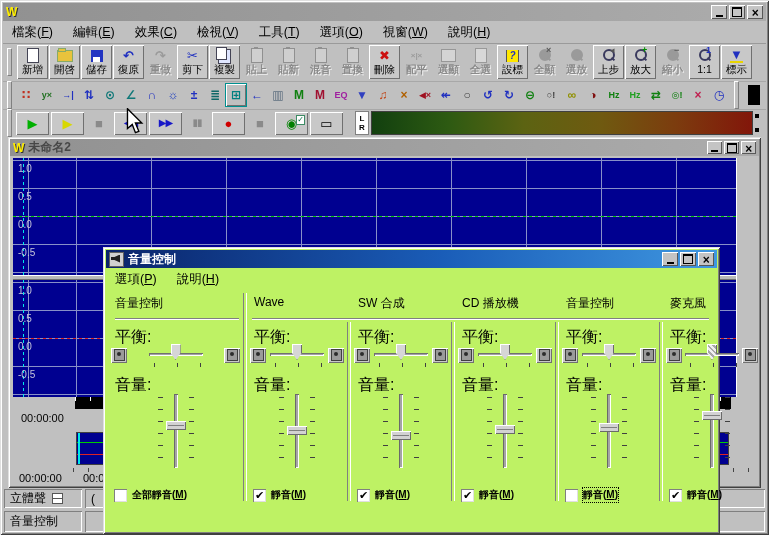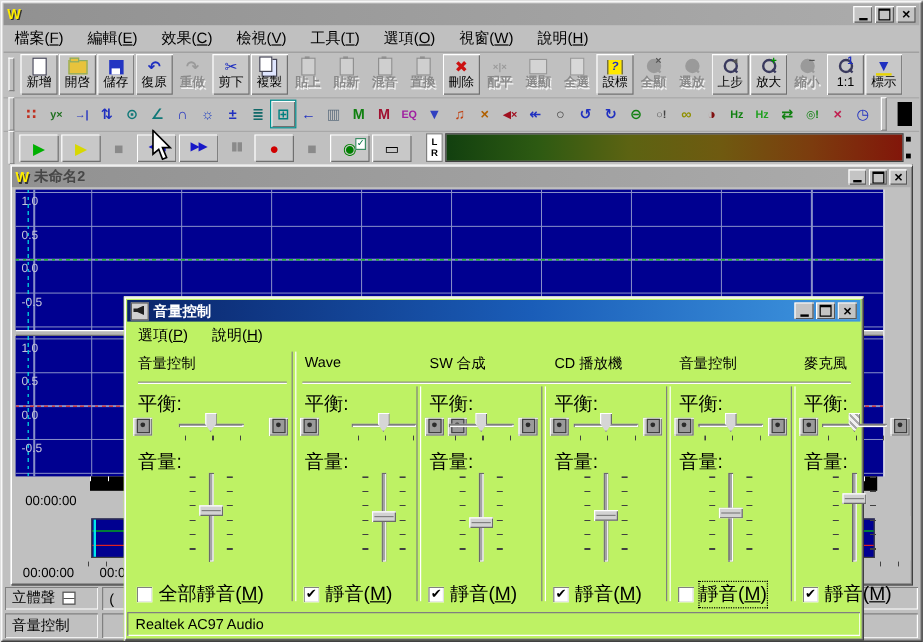--- a/index.html
+++ b/index.html
@@ -134,21 +134,21 @@
   .balticks{position:absolute;left:7px;top:21px;width:47px;height:4px;background:repeating-linear-gradient(90deg,#404040 0 1px,transparent 1px 23px);}
   .volslider{position:absolute;top:103px;height:84px;left:50%;margin-left:-24px;width:48px;}
   .ticks{position:absolute;top:6px;bottom:6px;width:5px;background:repeating-linear-gradient(180deg,#404040 0 1px,transparent 1px 12px);}
   .tl{left:6px;} .trk{right:6px;}
   .voltrack{position:absolute;left:50%;margin-left:-2px;top:3px;height:74px;width:4px;background:#a4a4a4;box-shadow:inset 1px 1px 0 #6a6a6a,inset -1px -1px 0 #fff;}
   .volthumb{position:absolute;left:50%;margin-left:-10px;width:20px;height:9px;background:#d2d2d2;box-shadow:inset 1px 1px 0 #fff,inset -1px -1px 0 #6a6a6a;}
   .volthumb::after{content:"";position:absolute;left:2px;right:2px;top:4px;height:1px;background:#808080;}
   .muterow{position:absolute;left:8px;top:199px;height:16px;display:flex;align-items:center;gap:5px;}
   .cb{width:13px;height:13px;background:#fff;box-shadow:inset 1px 1px 0 #808080,inset -1px -1px 0 #e0e0e0;
       font-size:11px;font-weight:bold;line-height:13px;text-align:center;color:#000;flex:none;}
-  .cblabel{font-size:16px;color:#000;white-space:nowrap;}
+  .cblabel{font-size:10px;color:#000;white-space:nowrap;font-weight:bold;}
   .cblabel.focus{outline:1px dotted #000;}
   .mixstatus{position:absolute;left:3px;right:3px;bottom:4px;height:20px;box-shadow:inset 1px 1px 0 #808080,inset -1px -1px 0 #fff;
       font-size:12px;color:#000;display:flex;align-items:center;padding:0 7px;}
   
   #cursor{position:absolute;left:126px;top:108px;z-index:60;}
 </style>
 </head>
 <body>
 
 <div id="screen">
@@ -601,21 +601,21 @@
       <i class="voltrack"></i>
       <i class="volthumb" style="top: 30px;"></i>
       <i class="ticks trk"></i>
     </div>
     <div class="muterow">
       <span class="cb"></span>
       <span class="cblabel">全部靜音(<u>M</u>)</span>
     </div>
   </div>
 
-  <div class="col" style="left: 139px; width: 104px; padding-left: 45px;">
+  <div class="col" style="left: 139px; width: 104px;">
     <div class="colhead">Wave</div>
     <div class="lbl bal-lbl">平衡:</div>
     <div class="balrow">
       <span class="spkbtn">
                 <i class="spkg"></i>
               </span>
       <span class="balslider">
         <i class="baltrack"></i>
         <i class="balthumb"></i>
         <i class="balticks"></i>
@@ -747,21 +747,18 @@
       <i class="volthumb" style="top: 20px;"></i>
       <i class="ticks trk"></i>
     </div>
     <div class="muterow">
       <span class="cb">✔</span>
       <span class="cblabel">靜音(<u>M</u>)</span>
     </div>
   </div>
 </span>
     <i class="sep sep-full" style="left: 137px;"></i><i class="sep" style="left: 241px;"></i><i class="sep" style="left: 345px;"></i><i class="sep" style="left: 449px;"></i><i class="sep" style="left: 553px;"></i></div>
-    <div class="mixstatus">
-      <span>Realtek AC97 Audio</span>
-    </div>
   </div>
 
   <svg id="cursor" width="18" height="26" viewBox="0 0 12 19">
     <path d="M0.5,0.5 L0.5,15 L4,12 L6.3,18 L8.8,17 L6.3,11 L11,11 Z" fill="#fff" stroke="#000" stroke-width="1"></path>
   </svg>
 </div>
 
 </body></html>

